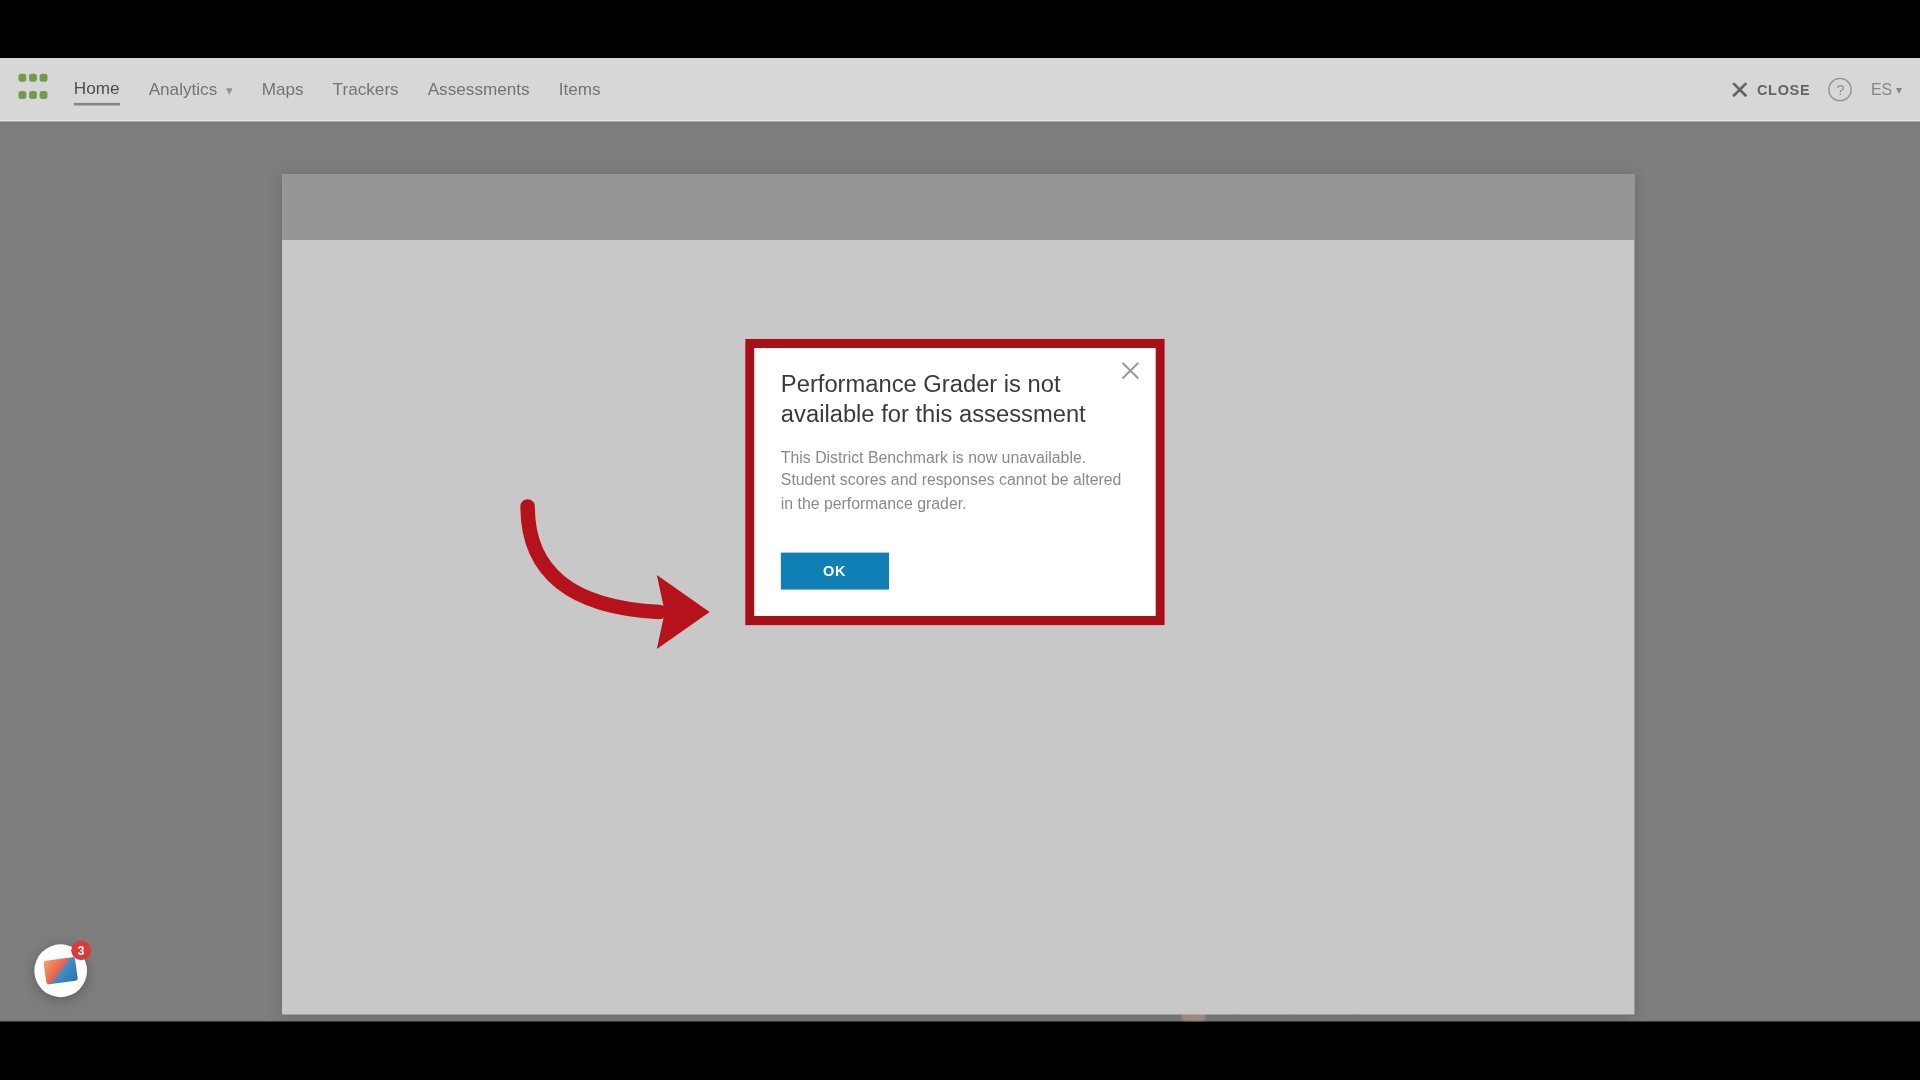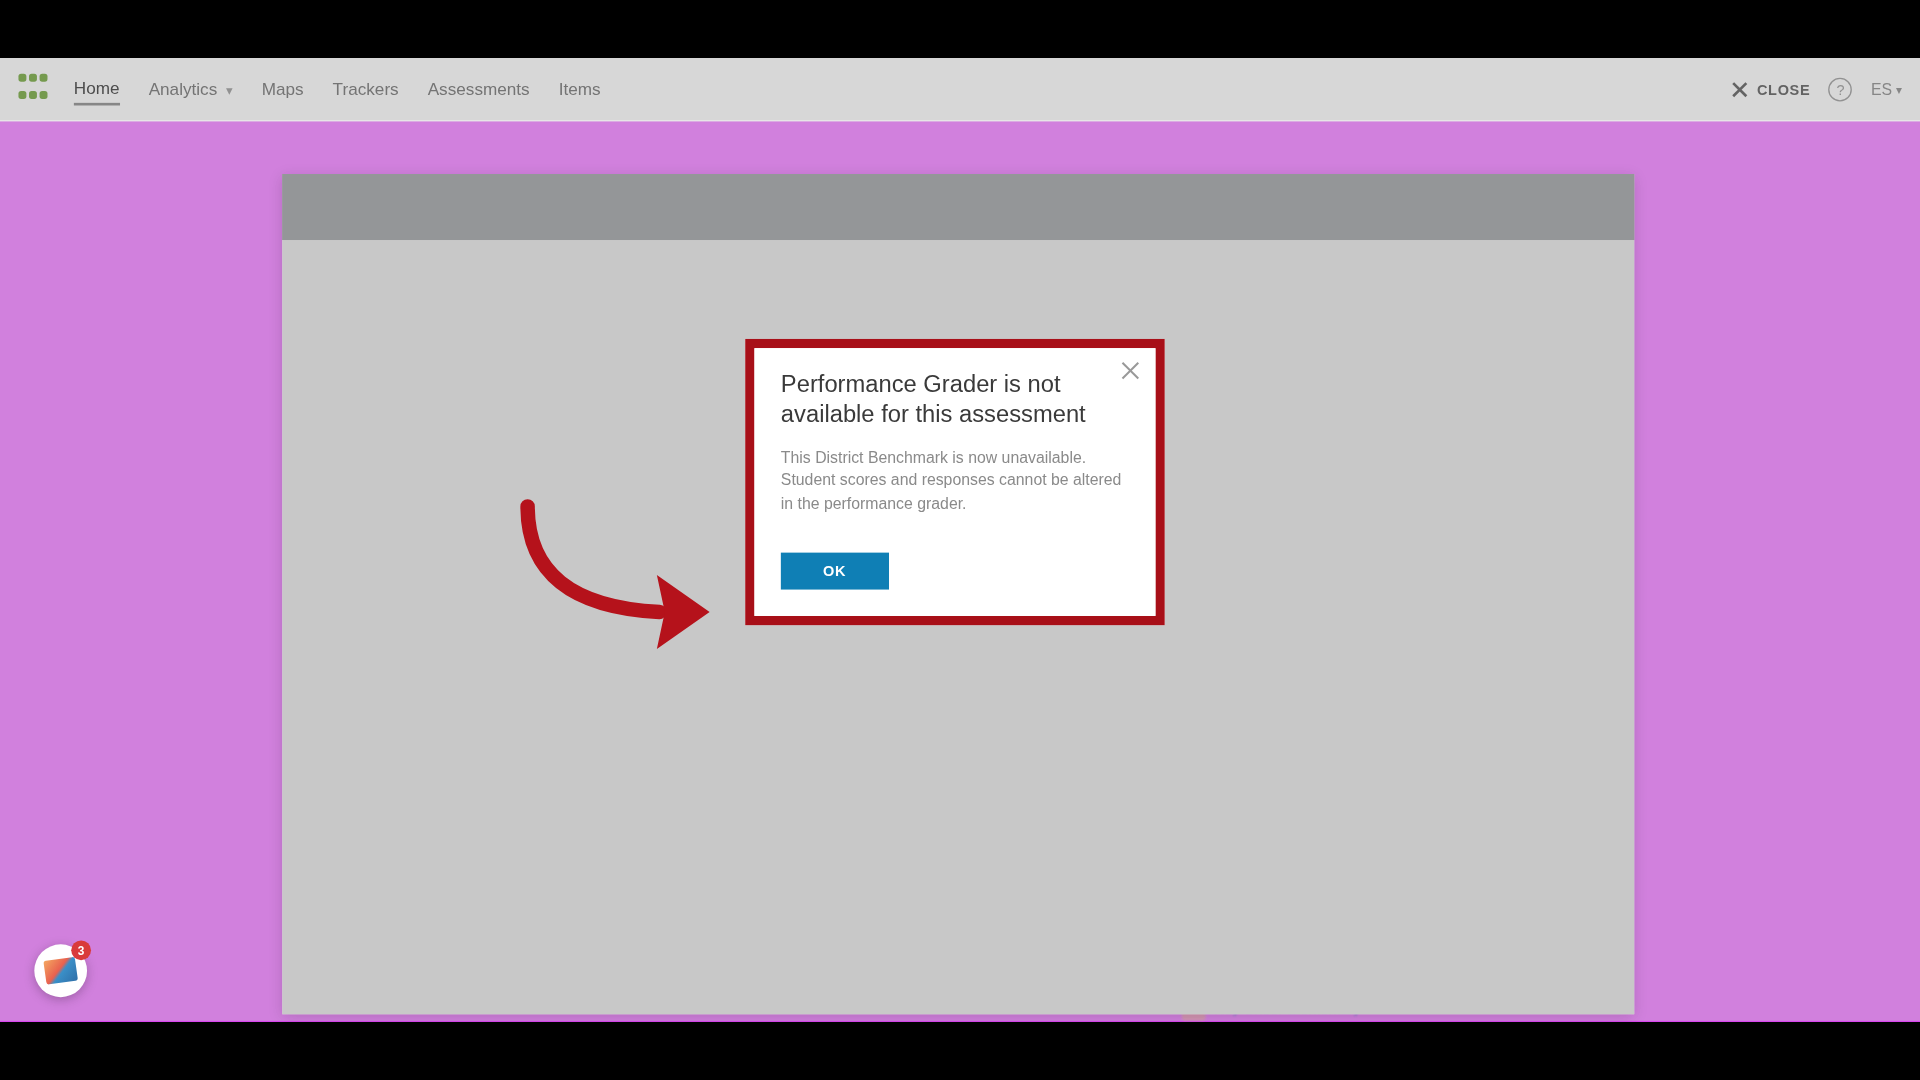--- a/index.html
+++ b/index.html
@@ -12,21 +12,21 @@
       position: relative;
     }
     .letterbox-top { height: 58px; background: #000; }
     .letterbox-bottom { position: absolute; bottom: 0; left: 0; right: 0; height: 58px; background: #000; }
     .app-viewport {
       position: absolute;
       top: 58px;
       left: 0;
       right: 0;
       bottom: 58px;
-      background: #d946ef;
+      background: #404040;
     }
     .scale-wrap {
       transform: scale(1.319);
       transform-origin: top left;
       width: 1456px;
       height: 730px;
       position: relative;
     }
     
     .topbar {

